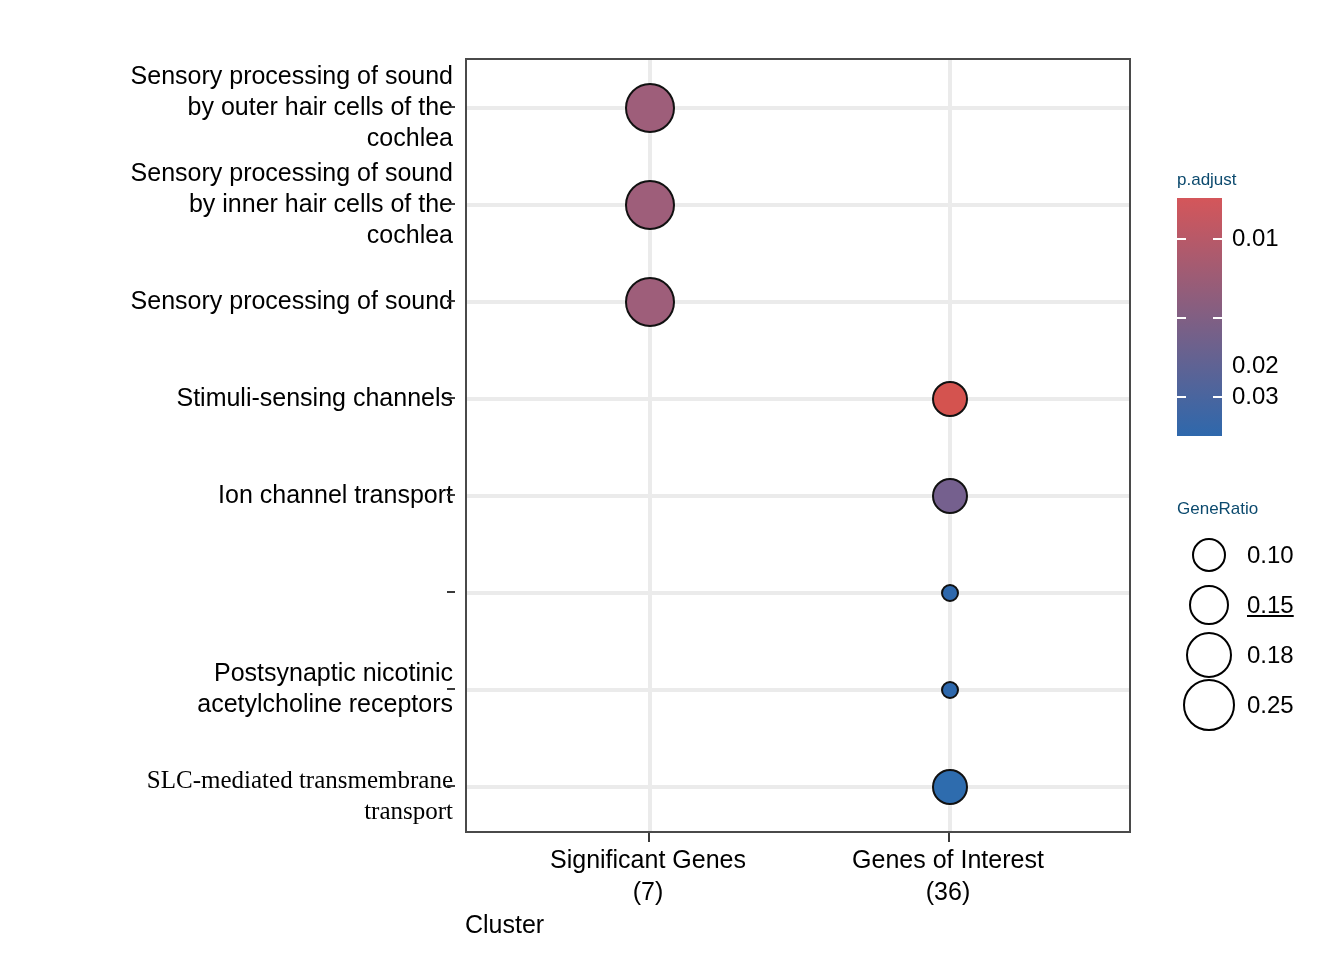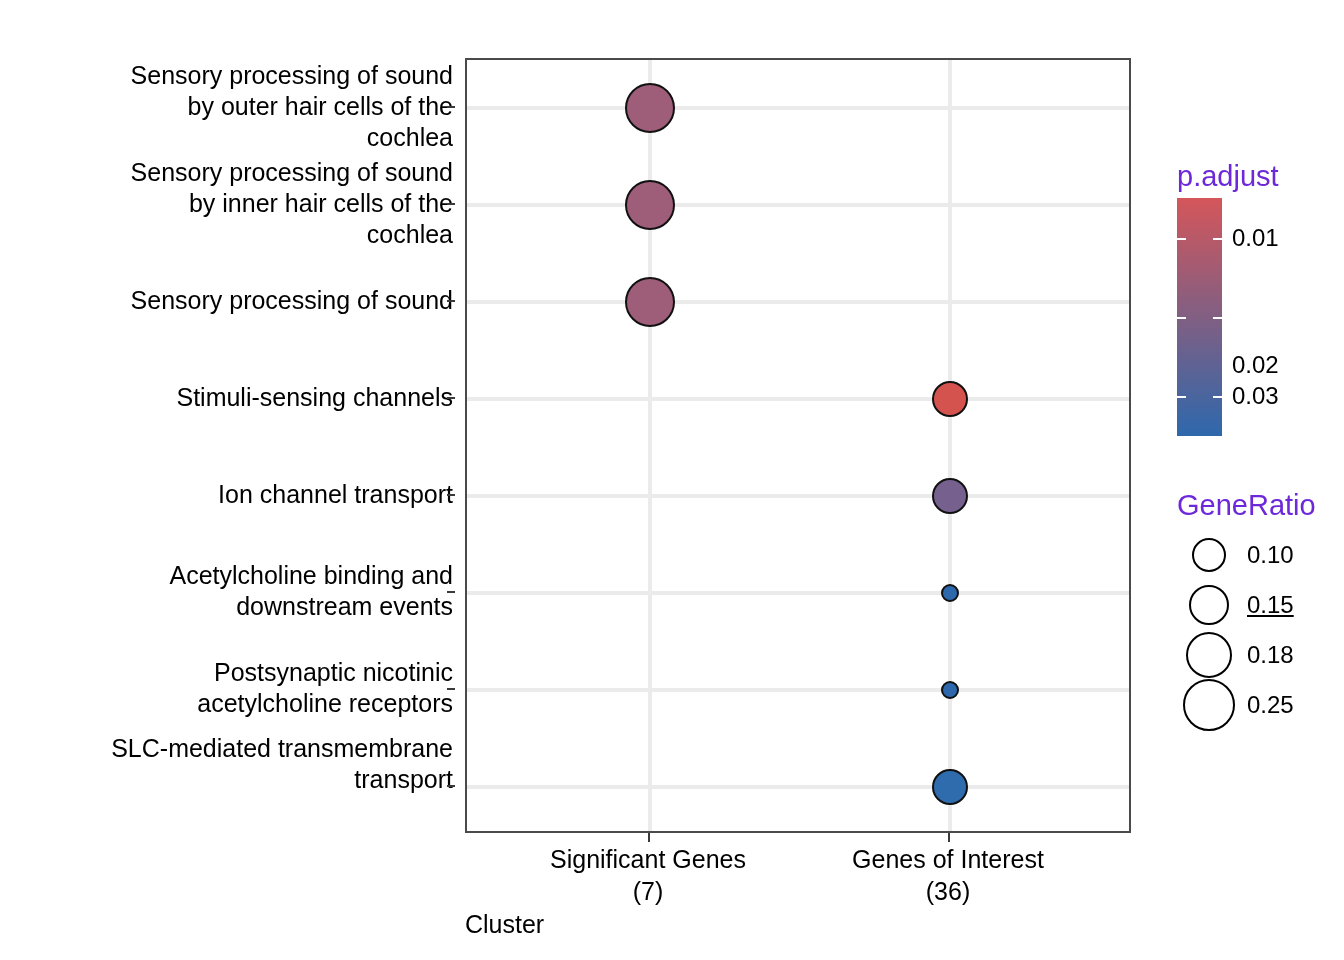--- a/index.html
+++ b/index.html
@@ -103,23 +103,24 @@
     position: absolute;
     top: 910px;
     left: 465px;
     width: 666px;
     font-size: 25px;
   }
 
   
   .legend-title {
     position: absolute;
-    font-size: 29px;
-    color: #6d28d9;
+    font-size: 17px;
+    color: #0c4a6e;
     white-space: nowrap;
+    margin-top: 10px;
   }
   #padjust-title { left: 1177px; top: 160px; }
   #generatio-title { left: 1177px; top: 489px; }
 
   .colorbar {
     position: absolute;
     left: 1177px;
     top: 198px;
     width: 45px;
     height: 238px;
@@ -170,27 +171,25 @@
       <div class="ylab" style="top: 145.312px;">Sensory processing of sound
 by inner hair cells of the
 cochlea</div>
       <div class="ytick" style="left: 447px; top: 145.312px;"></div>
       <div class="ylab" style="top: 242.188px;">Sensory processing of sound</div>
       <div class="ytick" style="left: 447px; top: 242.188px;"></div>
       <div class="ylab" style="top: 339.062px;">Stimuli-sensing channels</div>
       <div class="ytick" style="left: 447px; top: 339.062px;"></div>
       <div class="ylab" style="top: 435.938px;">Ion channel transport</div>
       <div class="ytick" style="left: 447px; top: 435.938px;"></div>
-      <div class="ylab" style="top: 532.812px;">Acetylcholine binding and
-downstream events</div>
       <div class="ytick" style="left: 447px; top: 532.812px;"></div>
       <div class="ylab" style="top: 629.688px;">Postsynaptic nicotinic
 acetylcholine receptors</div>
       <div class="ytick" style="left: 447px; top: 629.688px;"></div>
-      <div class="ylab" style="top: 706px;">SLC-mediated transmembrane
+      <div class="ylab" style="top: 737px; font-family: Liberation Serif, serif;">SLC-mediated transmembrane
 transport</div>
       <div class="ytick" style="left: 447px; top: 726.562px;"></div>
     </div>
 
   <div class="panel" id="panel">
       <div class="grid-h" style="top: 46.4375px;"></div>
       <div class="grid-h" style="top: 143.312px;"></div>
       <div class="grid-h" style="top: 240.188px;"></div>
       <div class="grid-h" style="top: 337.062px;"></div>
       <div class="grid-h" style="top: 433.938px;"></div>

